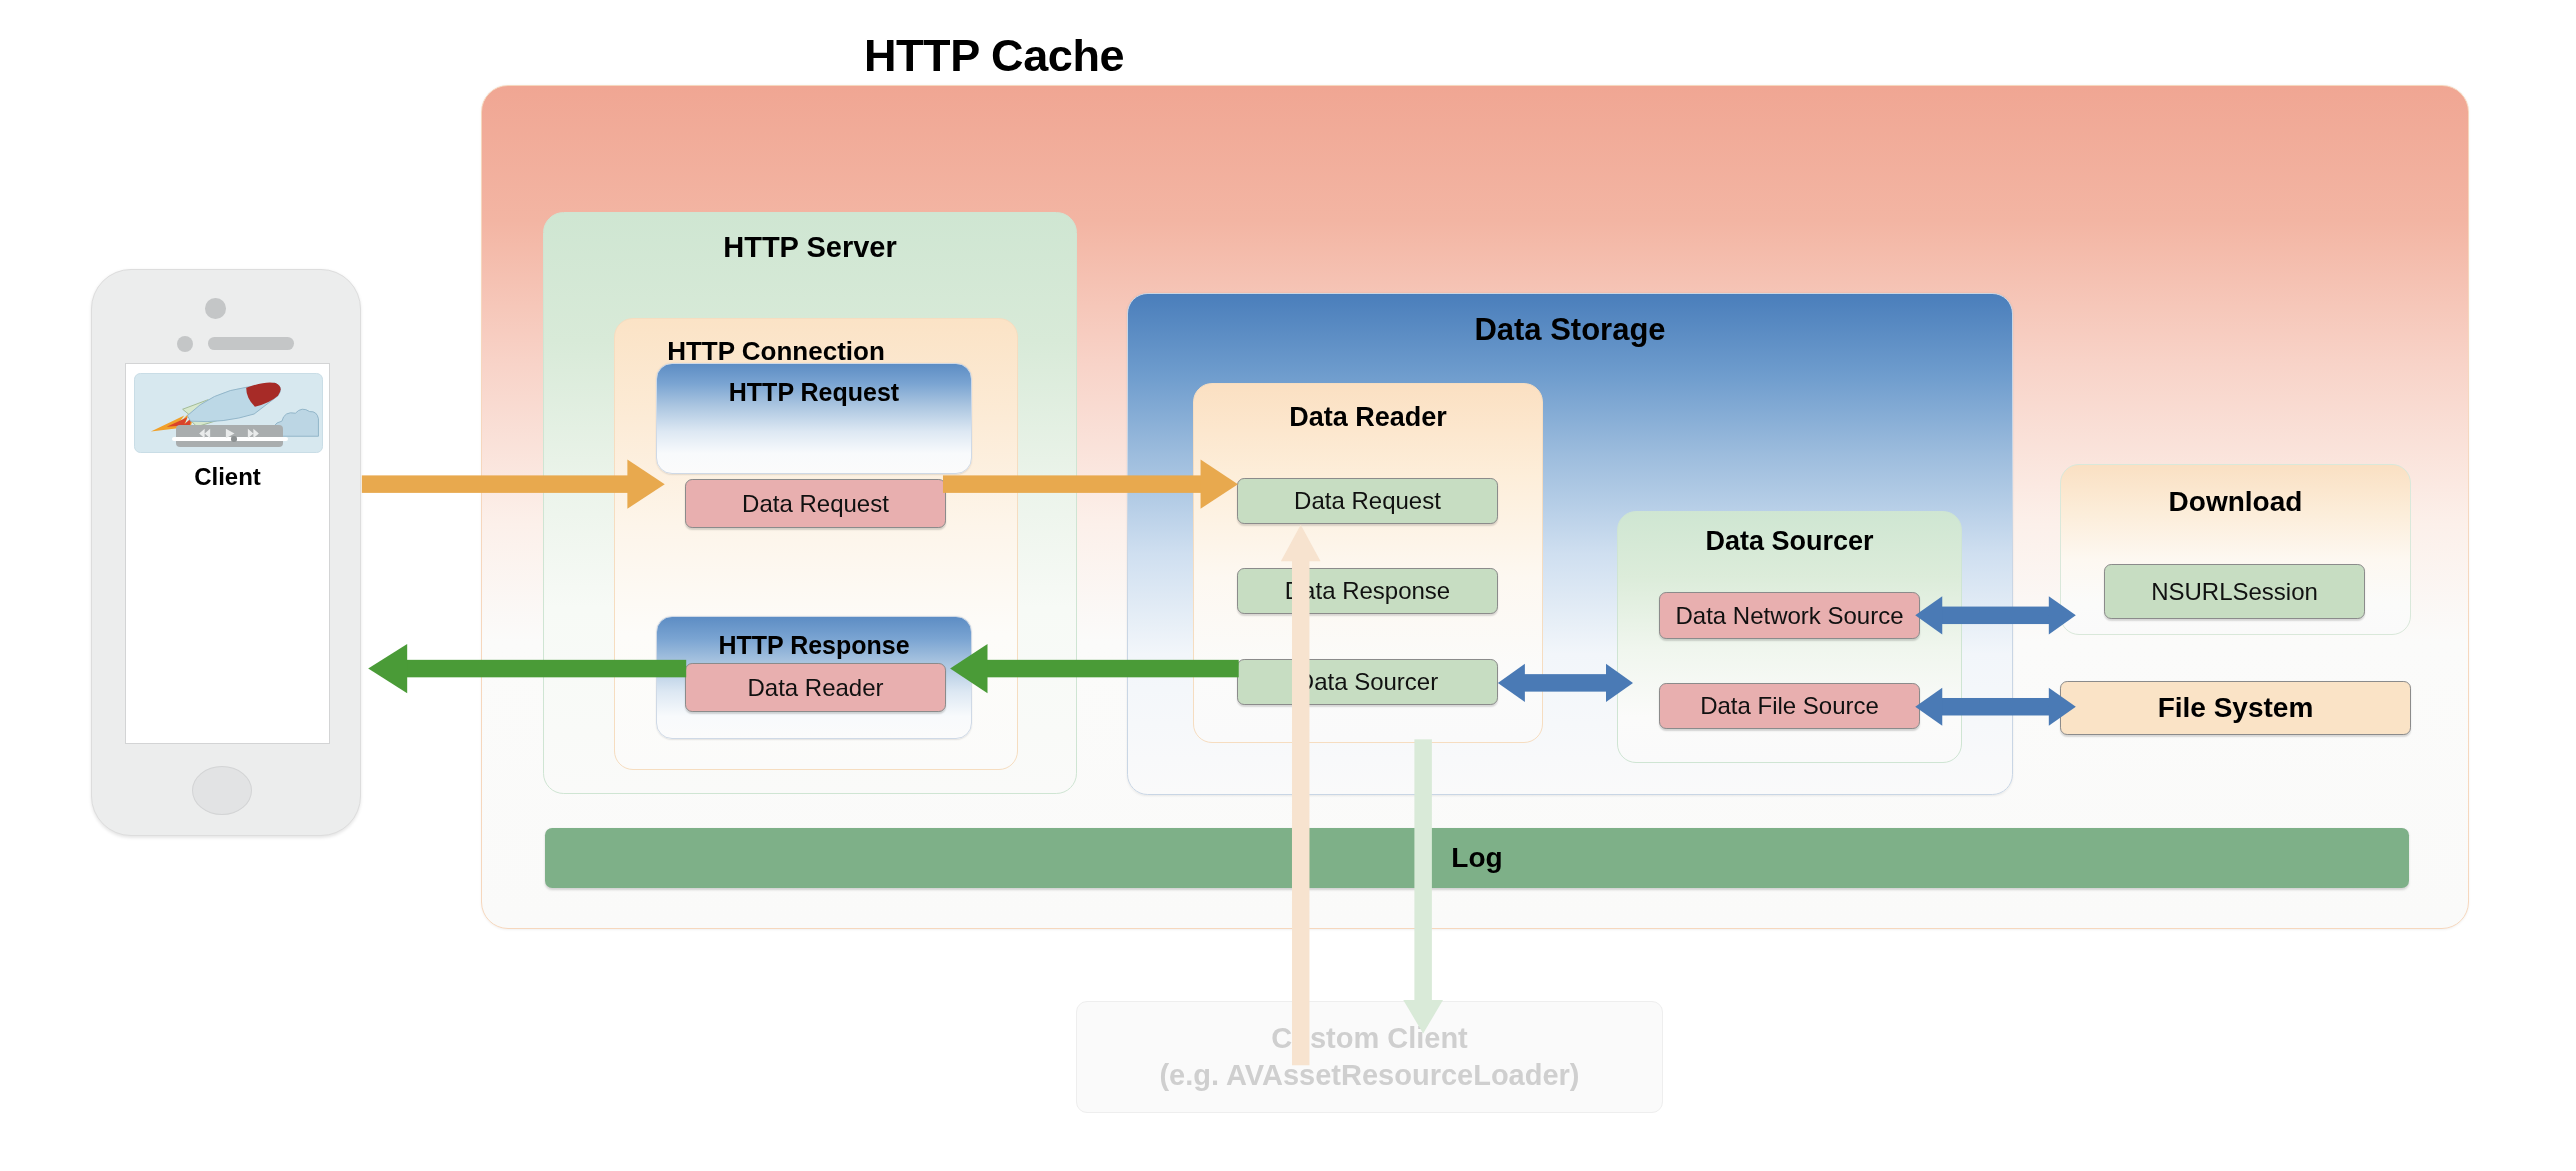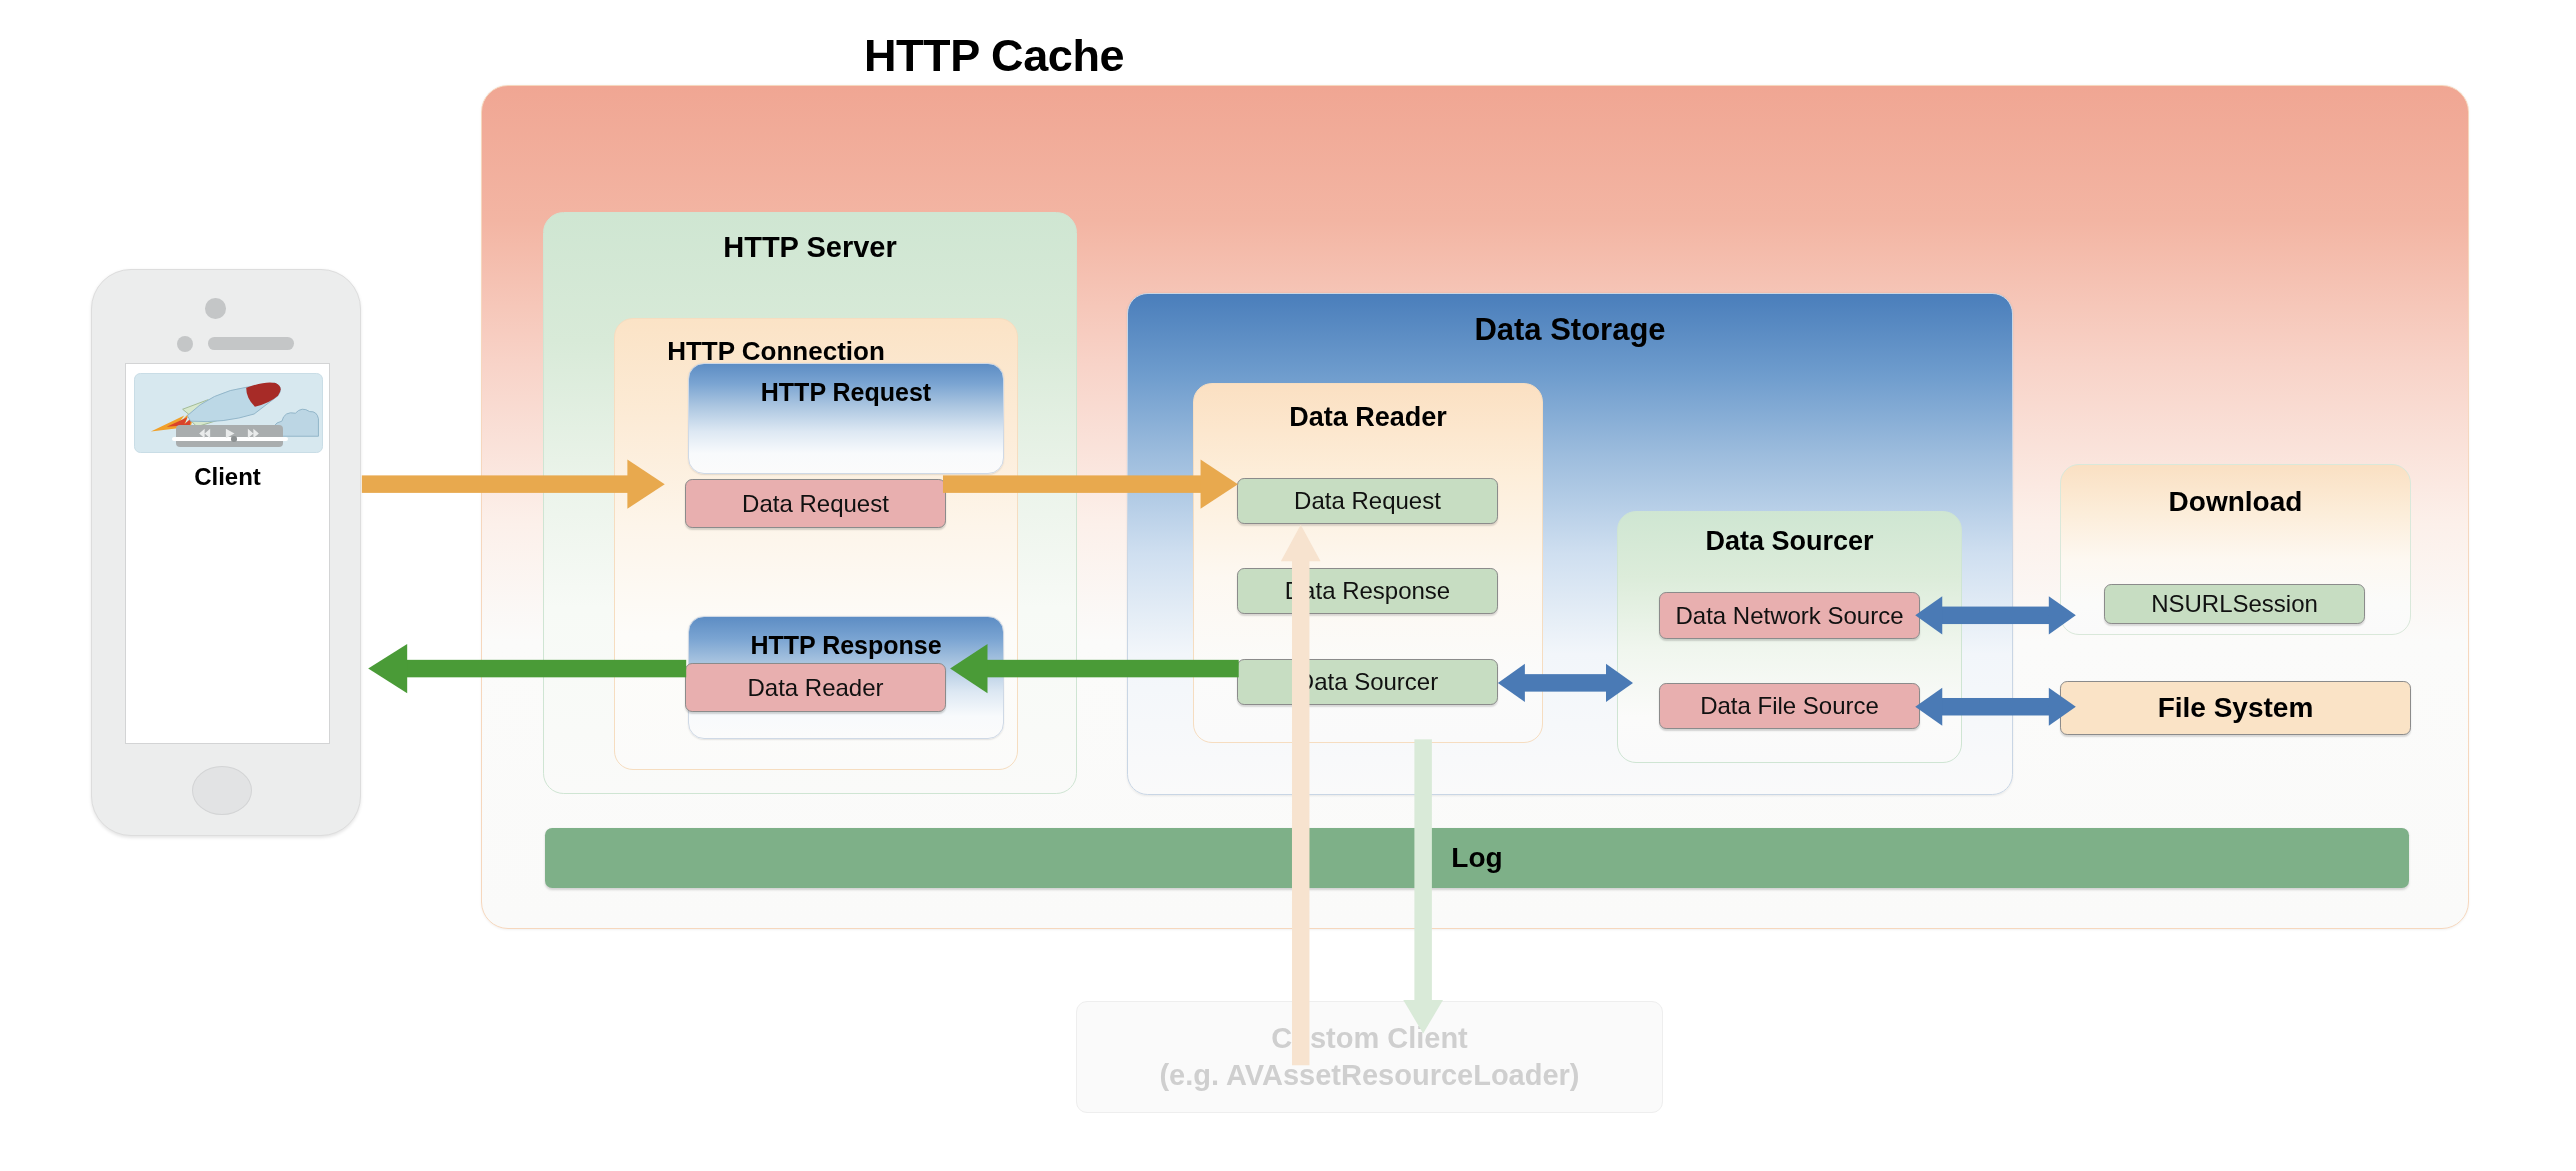--- a/index.html
+++ b/index.html
@@ -22,21 +22,21 @@
 
   
   #httpConn{left:614px;top:318px;width:404px;height:452px;border-radius:19px;
     border:0.8px solid #f6ddc0;
     background:linear-gradient(180deg,#fbe3c6 0%,#fcebd6 22%,#fdf5ea 46%,#fdfcf9 70%,#fbfbfa 100%);}
   #httpConnTitle{left:614px;top:336px;width:324px;text-align:center;font-size:26px;font-weight:bold;color:#000;}
 
   
   .bluecard{border-radius:16px;border:0.8px solid #cfd9e6;
     background:linear-gradient(180deg,#5d8dc4 0%,#7aa4d2 18%,#aac5e0 38%,#dde8f3 62%,#f8fafc 82%,#fbfbfb 100%);
-    box-shadow:0 0.8px 1.6px rgba(0,0,0,.10);margin-left:32px;}
+    box-shadow:0 0.8px 1.6px rgba(0,0,0,.10);}
   .bluecard .ttl{position:absolute;left:0;width:100%;top:14.3px;text-align:center;font-size:25px;font-weight:bold;color:#000;}
   #httpRequest{left:656px;top:363px;width:316px;height:111px;}
   #httpResponse{left:656px;top:616px;width:316px;height:123px;}
 
   
   .pink{border-radius:7.2px;border:0.8px solid #8b8b8b;background:#e8afaf;
     box-shadow:0 1.6px 1.6px rgba(0,0,0,.16);
     display:flex;align-items:center;justify-content:center;
     font-size:24px;color:#111;}
   #dataRequestPink{left:685px;top:479px;width:261px;height:49px;}
@@ -69,21 +69,21 @@
     background:linear-gradient(180deg,#cfe6d2 0%,#dcecda 26%,#f0f6ee 55%,#fbfbfa 82%,#fafafa 100%);}
   #dataSourcerTitle{left:1617px;top:526px;width:345px;text-align:center;font-size:27px;font-weight:bold;color:#000;}
   #pNetSource{left:1659px;top:592px;width:261px;height:47px;}
   #pFileSource{left:1659px;top:683px;width:261px;height:46px;}
 
   
   #downloadBox{left:2060px;top:464px;width:351px;height:171px;border-radius:19px;
     border:0.8px solid #d9e8da;
     background:linear-gradient(180deg,#fae0c3 0%,#fcedd9 28%,#fdf8f1 56%,#fbfbfa 82%,#fafafa 100%);}
   #downloadTitle{left:2060px;top:486px;width:351px;text-align:center;font-size:28px;font-weight:bold;color:#000;}
-  #gNSURL{left:2104px;top:564px;width:261px;height:40px;margin-top:20px;}
+  #gNSURL{left:2104px;top:564px;width:261px;height:55px;}
 
   
   #fileSystem{left:2060px;top:681px;width:351px;height:54px;border-radius:7.2px;
     border:0.8px solid #8b8b8b;background:#fae3c6;
     box-shadow:0 1.6px 1.6px rgba(0,0,0,.14);
     display:flex;align-items:center;justify-content:center;
     font-size:28px;font-weight:bold;color:#000;}
 
   
   #logBar{left:545px;top:828px;width:1864px;height:60px;border-radius:7.2px;

